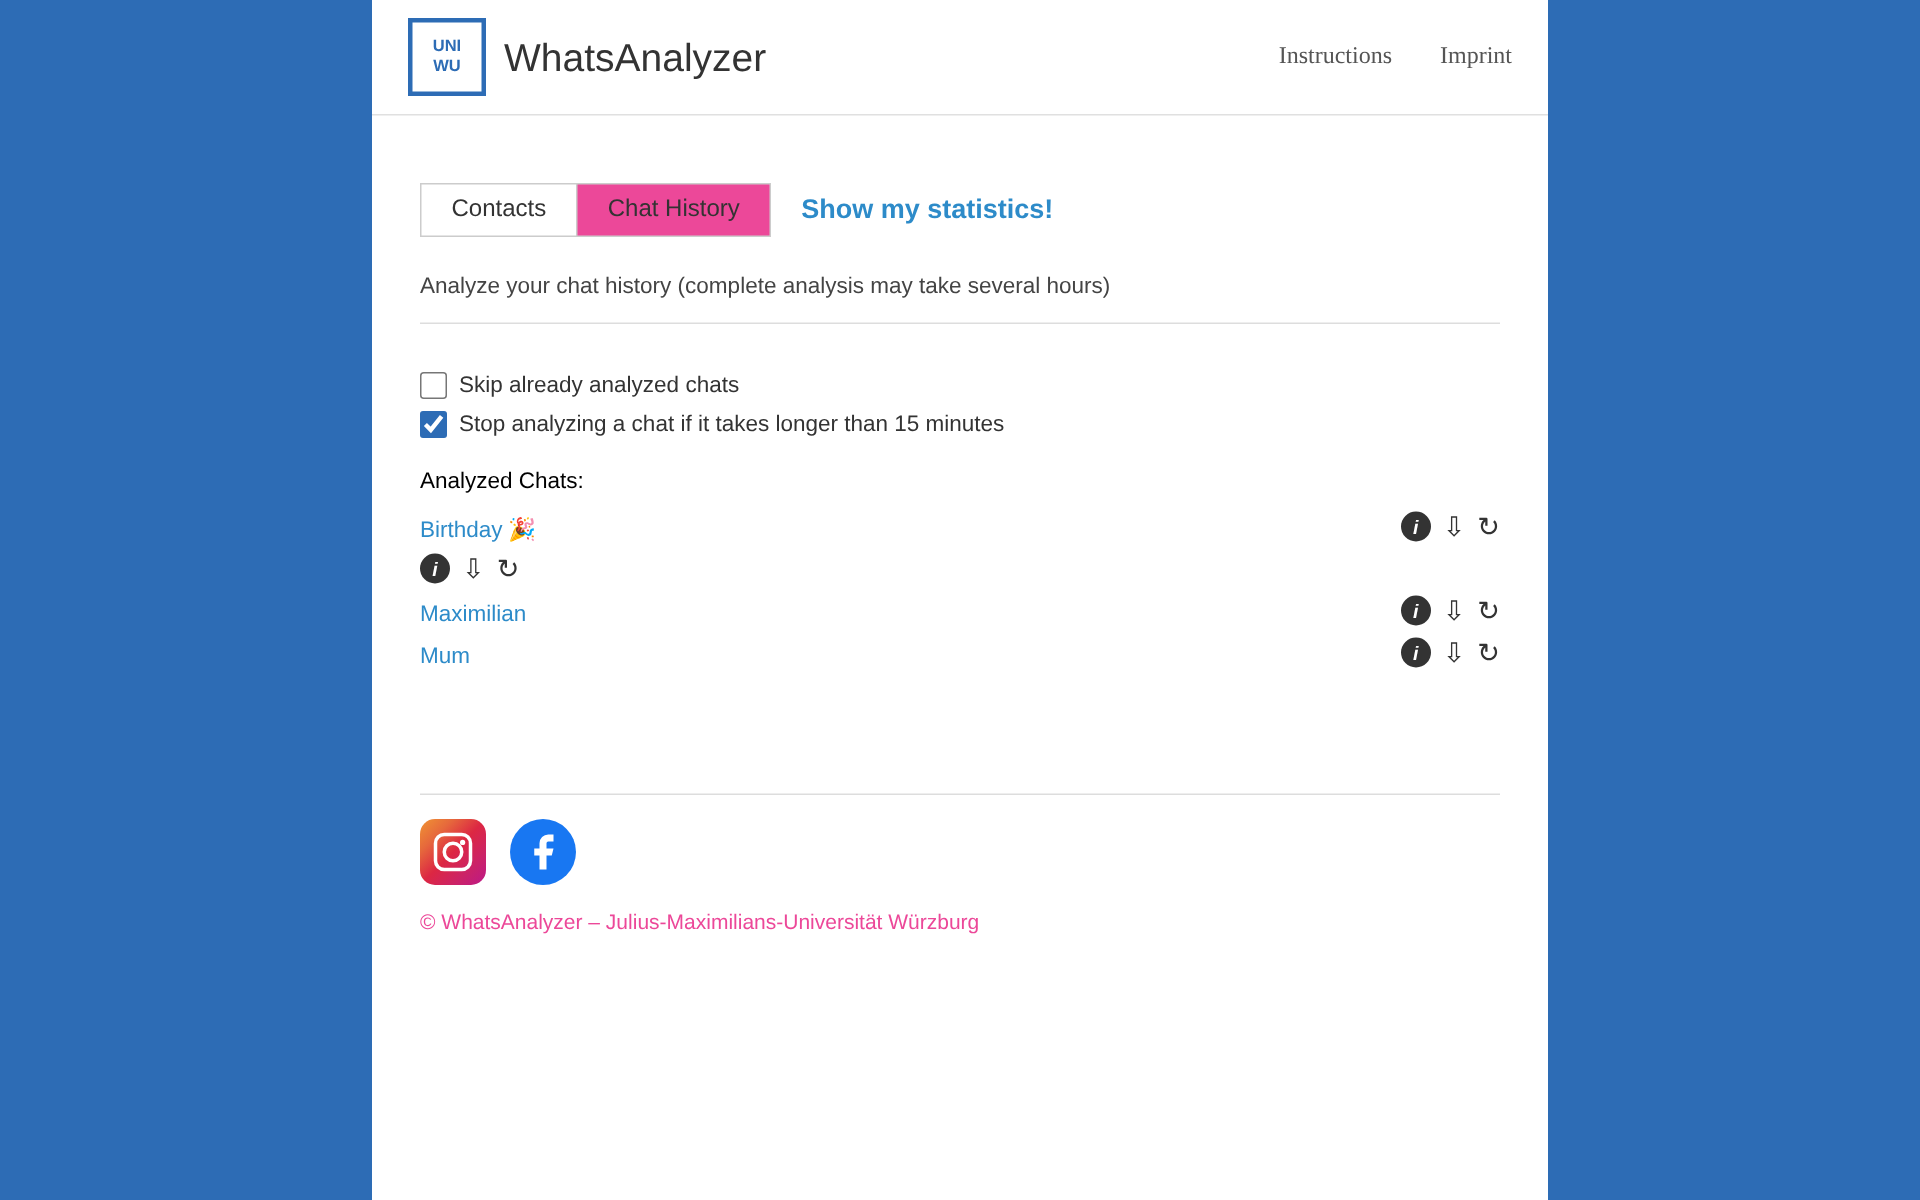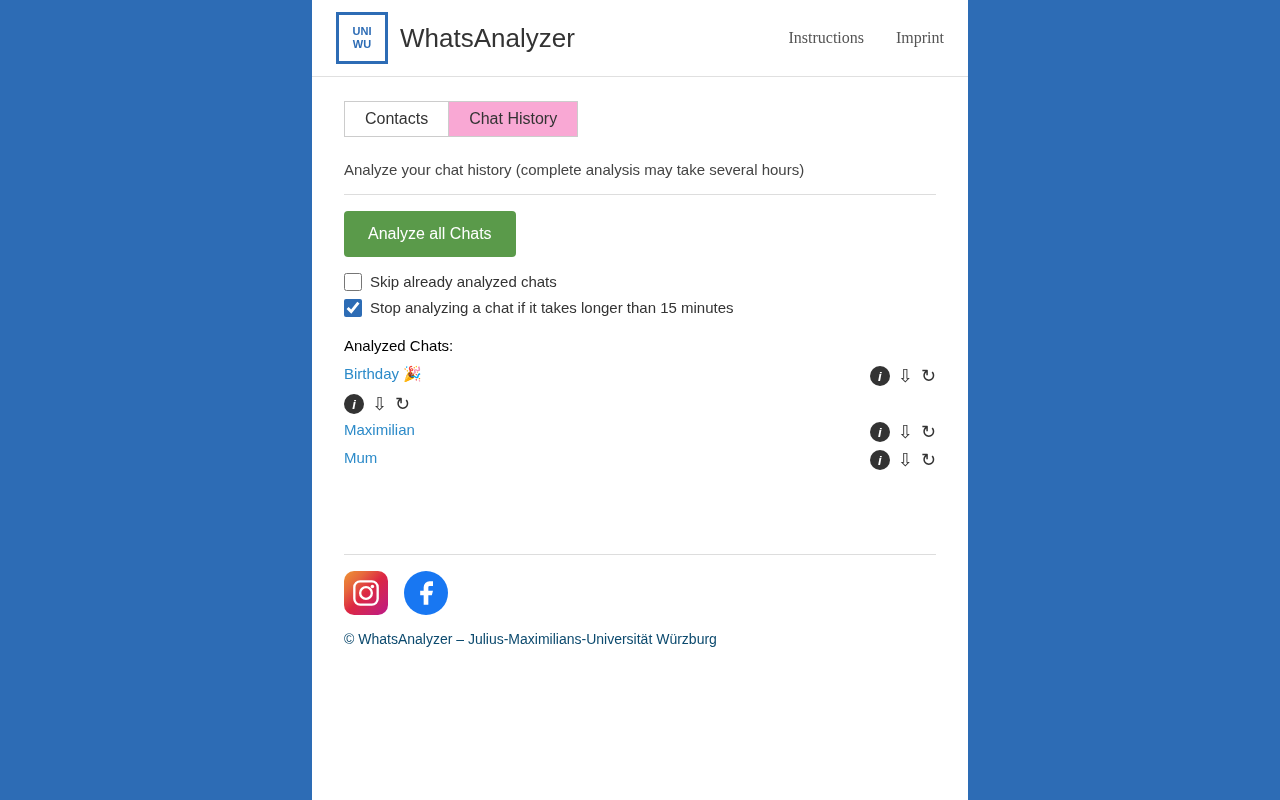--- a/index.html
+++ b/index.html
@@ -6,21 +6,21 @@
     body {
       font-family: 'Segoe UI', Arial, sans-serif;
       background-color: #2d6cb5;
       min-height: 800px;
       display: flex;
       justify-content: center;
       align-items: flex-start;
     }
     .main-container {
       background: #fff;
-      width: 656px;
+      width: 784px;
       min-height: 800px;
       margin: 0;
     }
     
     .header {
       display: flex;
       align-items: center;
       justify-content: space-between;
       padding: 12px 24px;
       border-bottom: 1px solid #e0e0e0;
@@ -65,34 +65,35 @@
       padding: 24px 32px;
     }
 
     
     .tabs {
       display: flex;
       align-items: center;
       gap: 0;
       margin-bottom: 24px;
       flex-wrap: wrap;
+      margin-top: 20px;
     }
     .tab {
       padding: 8px 20px;
       border: 1px solid #ccc;
       background: #fff;
       font-size: 16px;
       cursor: pointer;
       color: #333;
     }
     .tab:first-child {
       border-right: none;
     }
     .tab.active {
-      background: #f9a8d4;
+      background: #ec4899;
       font-weight: 500;
     }
     .tab-show-stats {
       margin-left: 16px;
       color: #2d8bc9;
       font-size: 18px;
       font-weight: 600;
       cursor: pointer;
       border: none;
       background: none;
@@ -161,21 +162,21 @@
       margin-bottom: 24px;
     }
     .analyzed-title {
       font-size: 15px;
       color: #000000;
       font-weight: 400;
       margin-bottom: 8px;
     }
     .chat-row {
       display: flex;
-      align-items: flex-start;
+      align-items: flex-end;
       justify-content: space-between;
       padding: 3px 0;
     }
     .chat-name {
       color: #2d8bc9;
       font-size: 15px;
       cursor: pointer;
       flex: 1;
     }
     .chat-icons {
@@ -240,21 +241,21 @@
       align-items: center;
       justify-content: center;
       cursor: pointer;
     }
     .facebook-icon svg {
       width: 28px;
       height: 28px;
     }
     .copyright {
       font-size: 14px;
-      color: #0c4a6e;
+      color: #ec4899;
     }
   </style>
 </head>
 <body>
 
 <div class="main-container">
 
   <div class="header">
     <div class="logo-area">
       <div class="logo-box">
@@ -267,27 +268,27 @@
       <a class="nav-link">Instructions</a>
       <a class="nav-link">Imprint</a>
     </div>
   </div>
 
   <div class="content">
 
     <div class="tabs">
       <button class="tab">Contacts</button>
       <button class="tab active">Chat History</button>
+      <button class="tab-show-stats">Show my statistics!</button>
     </div>
 
     <p class="description">Analyze your chat history (complete analysis may take several hours)</p>
     <hr class="divider">
 
     <div class="btn-row">
-      <button class="btn btn-green">Analyze all Chats</button>
     </div>
 
 
     <div class="checkbox-area">
       <div class="checkbox-row">
         <input type="checkbox" id="skip-checkbox" style="">
         <label for="skip-checkbox">Skip already analyzed chats</label>
       </div>
       <div class="checkbox-row">
         <input type="checkbox" id="stop-checkbox" checked="" style="">

